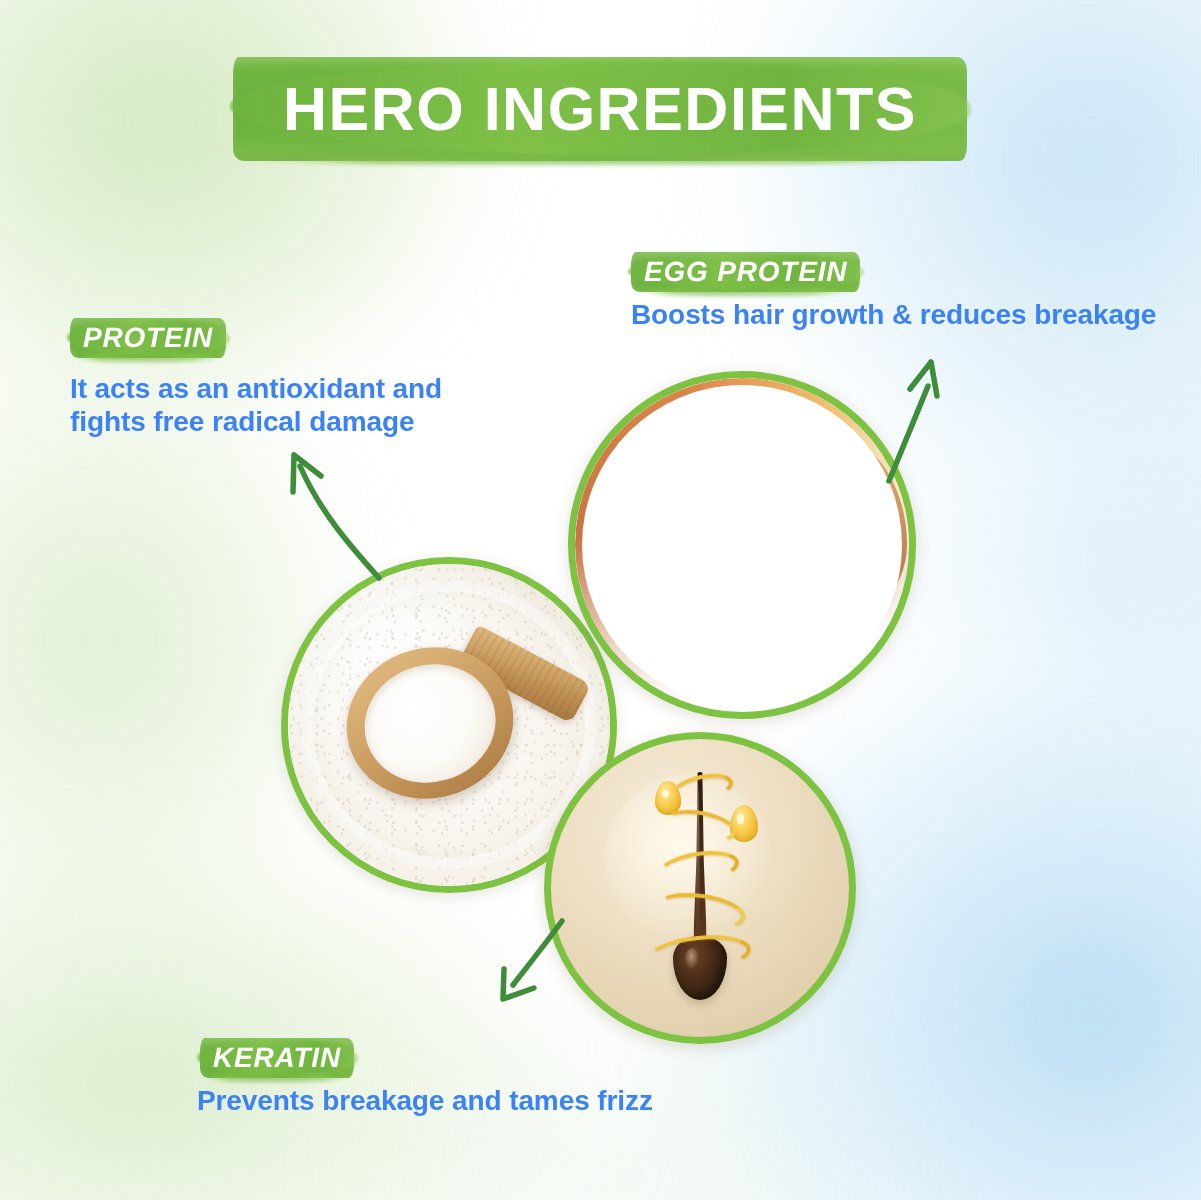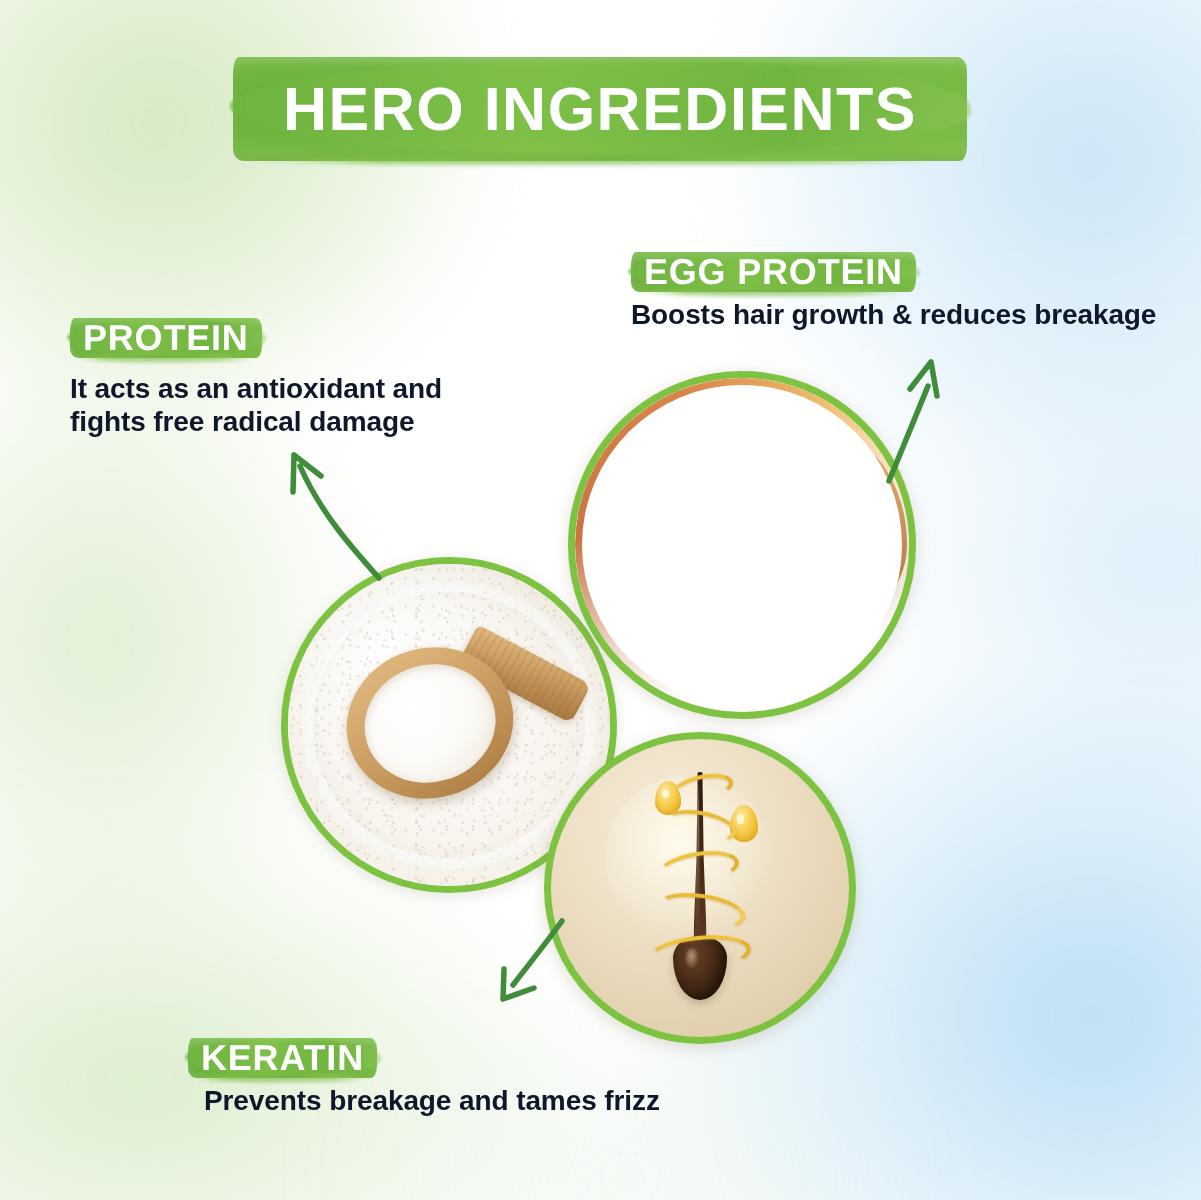--- a/index.html
+++ b/index.html
@@ -84,32 +84,32 @@
   #title-banner .brush-text {
     display:flex; align-items:center; justify-content:center;
     width:100%; height:100%;
     font-size:61px; letter-spacing:1.5px;
   }
 
   
   .ing-label { height:40px; padding:0 13px; }
   .ing-label .brush-text {
     display:flex; align-items:center; height:100%;
-    font-size:36px; letter-spacing:.8px;
+    font-size:28px; letter-spacing:.8px;font-style:italic;
   }
   .ing-desc {
-    color:#0f172a; font-size:28px; line-height:1.17;
+    color:#3b82f6; font-size:28px; line-height:1.17;
     font-weight:bold; letter-spacing:-.1px; margin-top:7px;
   }
 
   #block-collagen { position:absolute; left:70px; top:318px; z-index:3; }
   #block-egg      { position:absolute; left:631px; top:252px; z-index:3; }
   #block-keratin  { position:absolute; left:188px; top:1038px; z-index:3; }
-  #block-keratin .ing-label { }
-  #block-keratin .ing-desc  { margin-left:16px; }
+  #block-keratin .ing-label { margin-left:12px; }
+  #block-keratin .ing-desc  { margin-left:9px; }
 
   
   #arrows { position:absolute; inset:0; z-index:4; pointer-events:none; }
 
   
   .circle {
     position:absolute; border-radius:50%; overflow:hidden;
   }
   .circle > .ring {
     position:absolute; inset:0; border-radius:50%; z-index:5; pointer-events:none;

